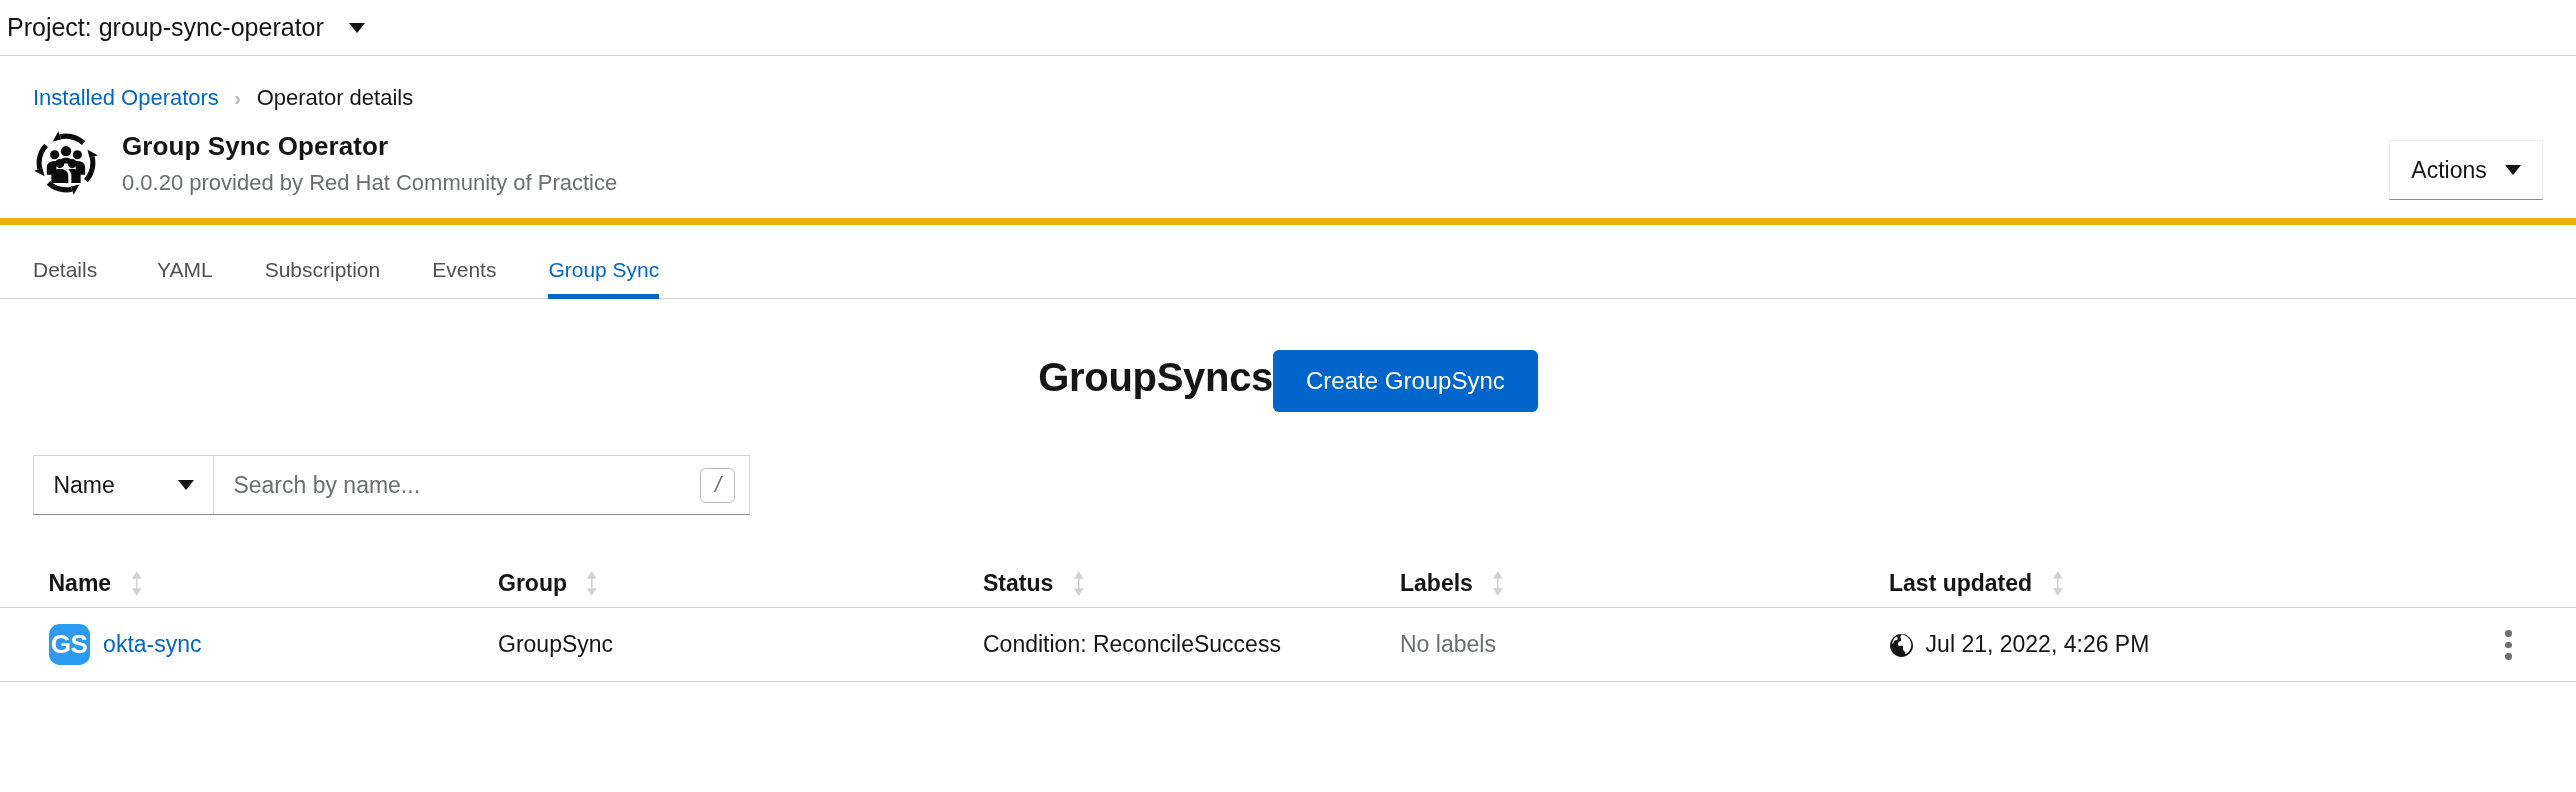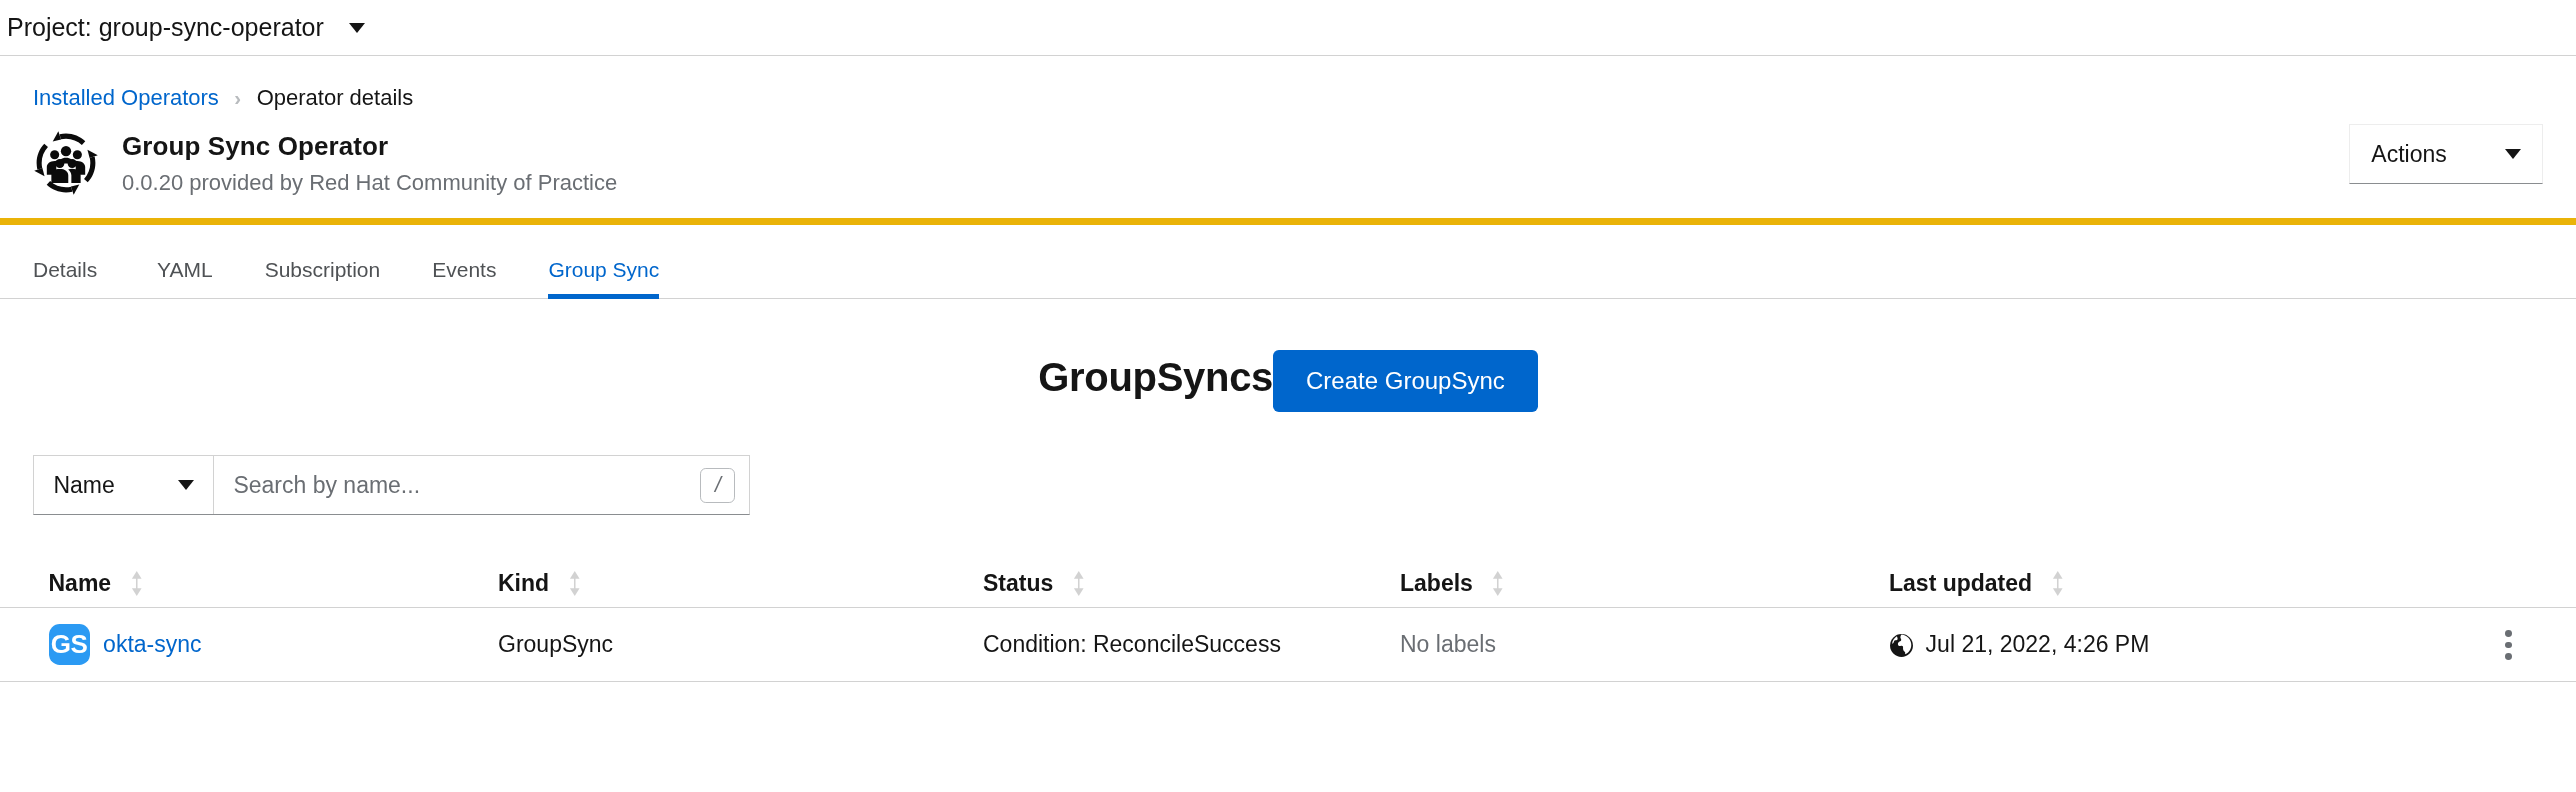--- a/index.html
+++ b/index.html
@@ -76,22 +76,22 @@
     letter-spacing: 0.1px;
   }
   .op-sub {
     font-size: 22px;
     color: #6a6e73;
     margin-top: 7.8px;
   }
   .actions-btn {
     position: absolute;
     right: 33px;
-    top: 13px;
-    width: 194px;
+    top: 29px;
+    width: 154px;
     height: 60px;
     background: #fff;
     border: 1px solid #ededed;
     border-bottom: 1.9px solid #8a8d90;
     display: flex;
     align-items: center;
     justify-content: space-between;
     padding: 0 21.3px 0 21.3px;
     font-size: 23px;
     color: #151515;
@@ -361,21 +361,21 @@
       <span class="th-label">Name</span>
       <span class="sort-icon">
         <svg width="15.5" height="27" viewBox="0 0 16 28" aria-hidden="true">
           <path d="M8 1 L13 9 L3 9 Z" fill="#d2d2d2"></path>
           <path d="M8 27 L3 19 L13 19 Z" fill="#d2d2d2"></path>
           <rect x="7.2" y="8" width="1.6" height="12" fill="#d2d2d2"></rect>
         </svg>
       </span>
     </div>
     <div class="col-kind">
-      <span class="th-label">Kind</span>
+      <span class="th-label">Group</span>
       <span class="sort-icon">
         <svg width="15.5" height="27" viewBox="0 0 16 28" aria-hidden="true">
           <path d="M8 1 L13 9 L3 9 Z" fill="#d2d2d2"></path>
           <path d="M8 27 L3 19 L13 19 Z" fill="#d2d2d2"></path>
           <rect x="7.2" y="8" width="1.6" height="12" fill="#d2d2d2"></rect>
         </svg>
       </span>
     </div>
     <div class="col-status">
       <span class="th-label">Status</span>

